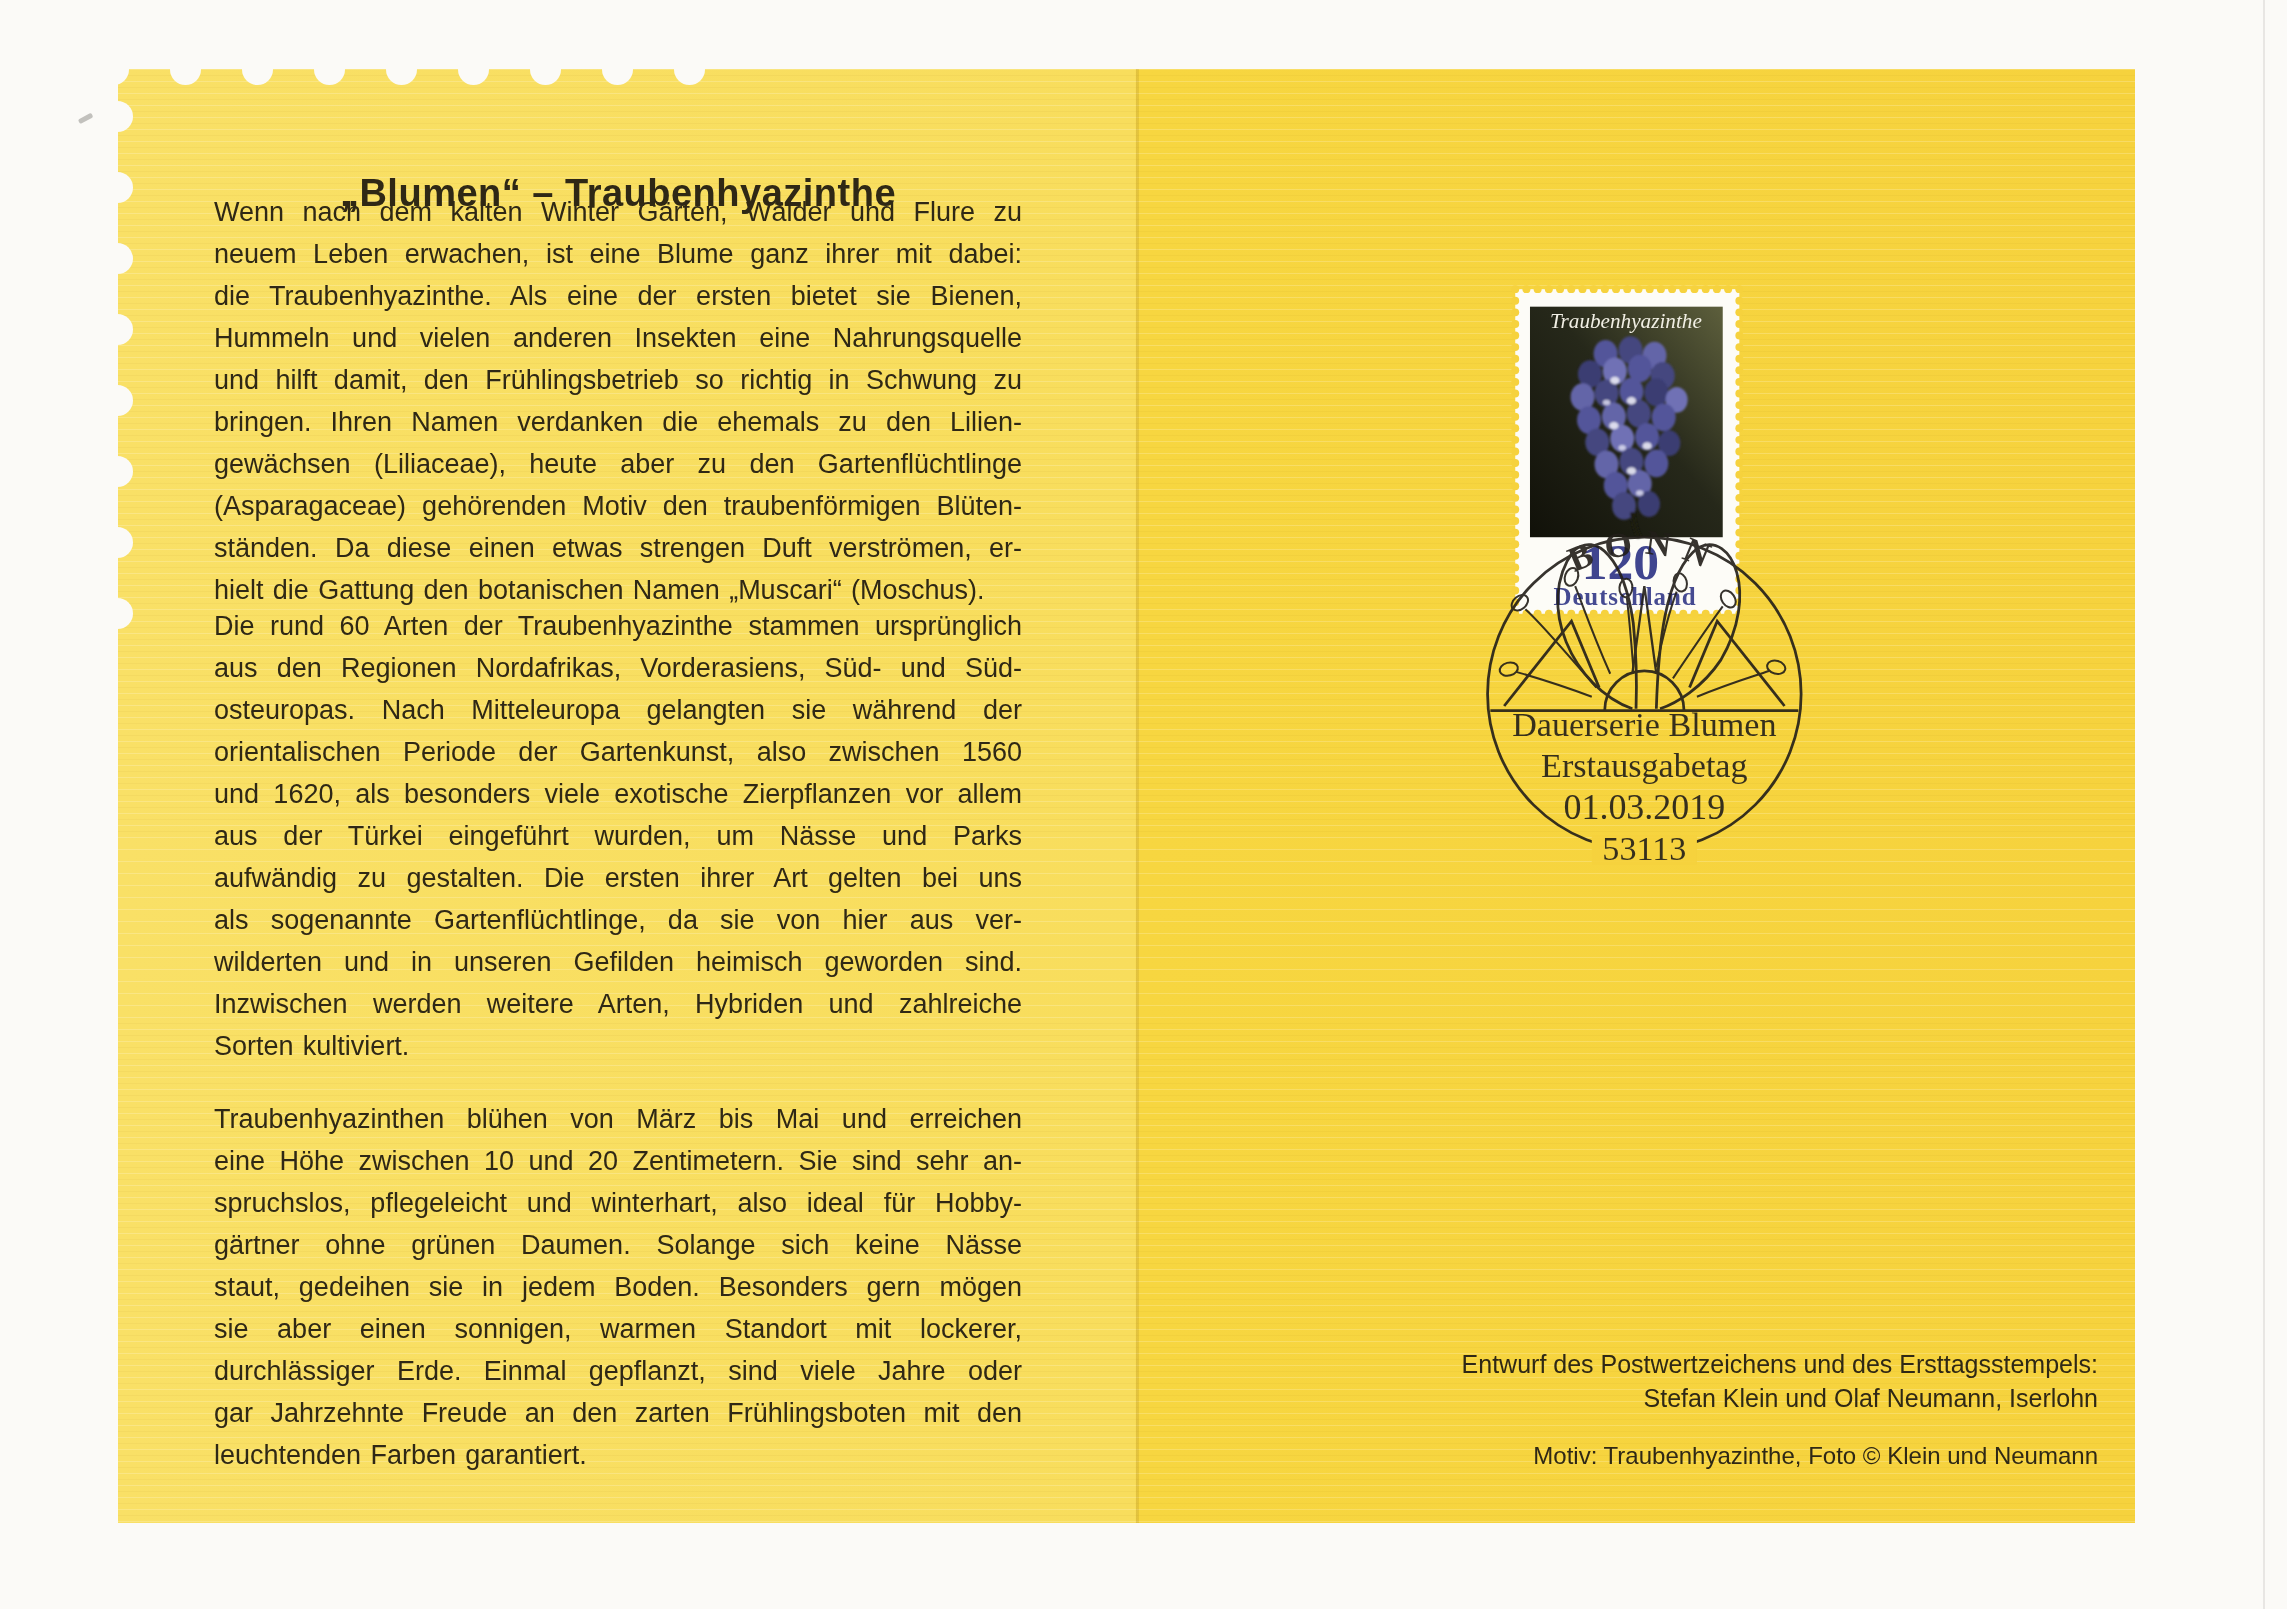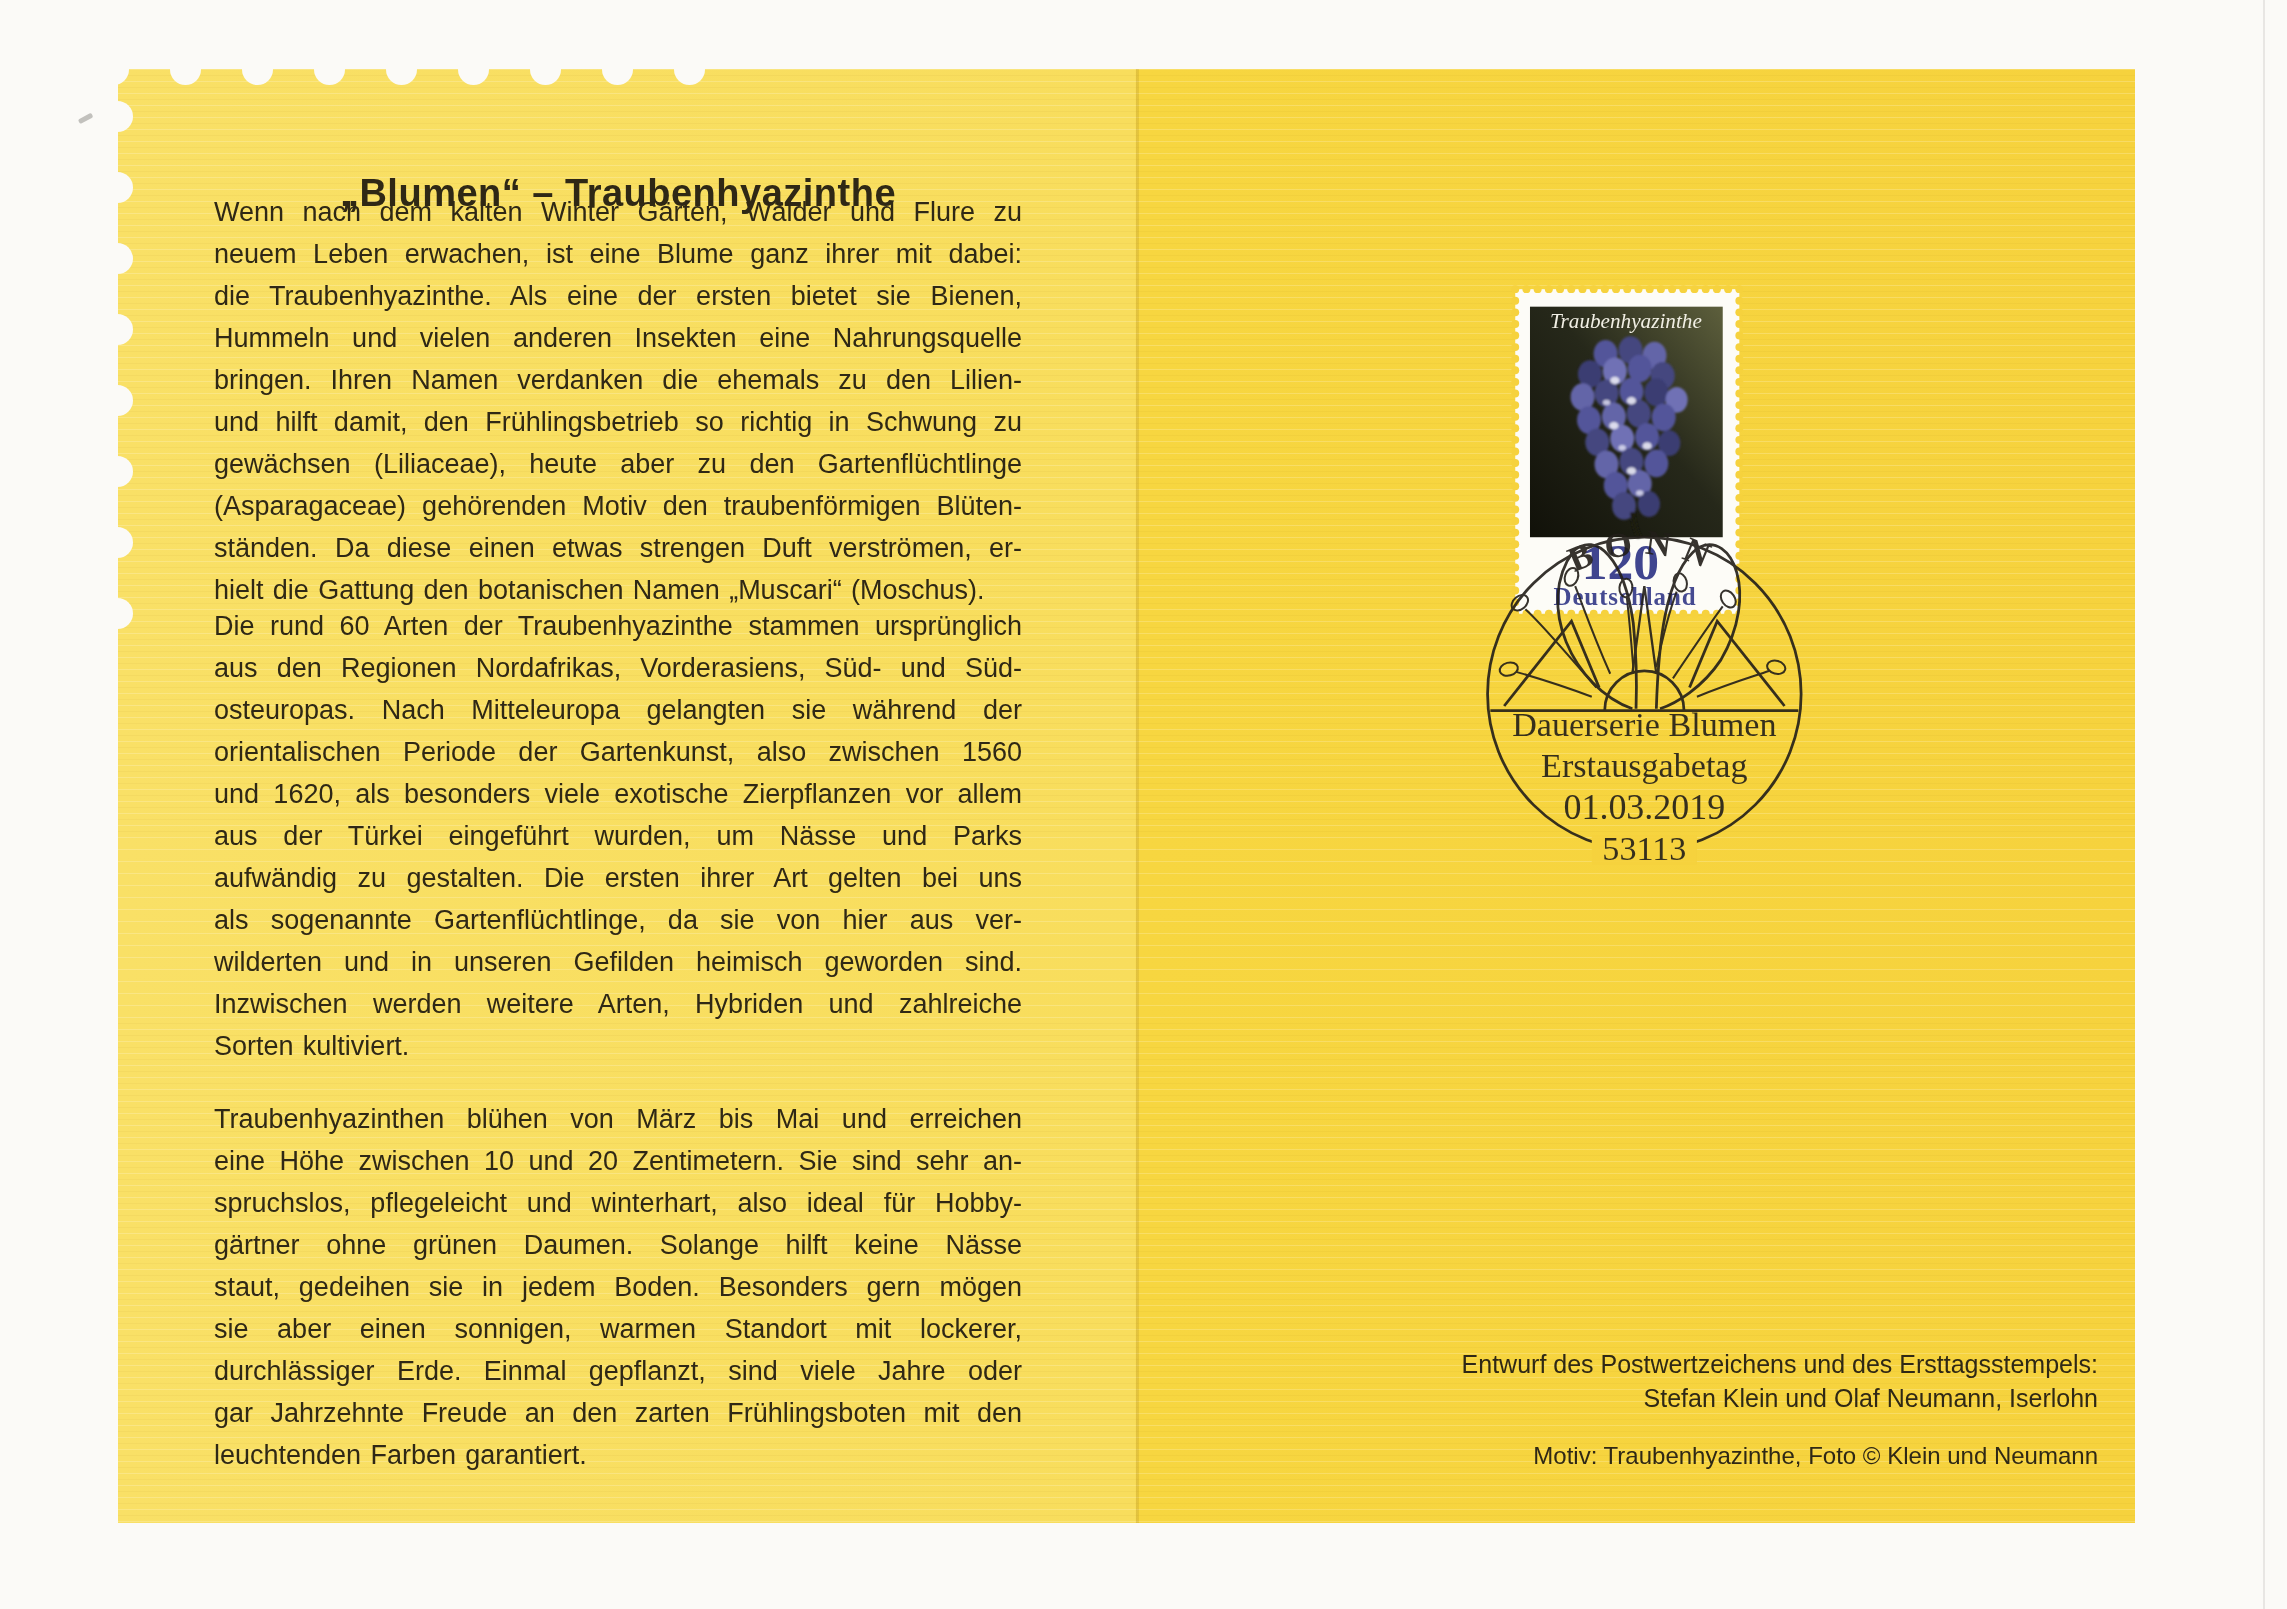--- a/index.html
+++ b/index.html
@@ -44,22 +44,22 @@
     <div class="texture"></div>
     <div class="fold"></div>
 
     <div class="title">„Blumen“ – Traubenhyazinthe</div>
 
     <div class="para para1">
         <div class="line">Wenn nach dem kalten Winter Gärten, Wälder und Flure zu</div>
         <div class="line">neuem Leben erwachen, ist eine Blume ganz ihrer mit dabei:</div>
         <div class="line">die Traubenhyazinthe. Als eine der ersten bietet sie Bienen,</div>
         <div class="line">Hummeln und vielen anderen Insekten eine Nahrungsquelle</div>
+        <div class="line">und hilft damit, den Frühlingsbetrieb so richtig in Schwung zu</div>
         <div class="line">bringen. Ihren Namen verdanken die ehemals zu den Lilien-</div>
-        <div class="line">und hilft damit, den Frühlingsbetrieb so richtig in Schwung zu</div>
         <div class="line">gewächsen (Liliaceae), heute aber zu den Gartenflüchtlinge</div>
         <div class="line">(Asparagaceae) gehörenden Motiv den traubenförmigen Blüten-</div>
         <div class="line">ständen. Da diese einen etwas strengen Duft verströmen, er-</div>
         <div class="line para-end">hielt die Gattung den botanischen Namen „Muscari“ (Moschus).</div>
       </div>
     <div class="para para2">
         <div class="line">Die rund 60 Arten der Traubenhyazinthe stammen ursprünglich</div>
         <div class="line">aus den Regionen Nordafrikas, Vorderasiens, Süd- und Süd-</div>
         <div class="line">osteuropas. Nach Mitteleuropa gelangten sie während der</div>
         <div class="line">orientalischen Periode der Gartenkunst, also zwischen 1560</div>
@@ -68,21 +68,21 @@
         <div class="line">aufwändig zu gestalten. Die ersten ihrer Art gelten bei uns</div>
         <div class="line">als sogenannte Gartenflüchtlinge, da sie von hier aus ver-</div>
         <div class="line">wilderten und in unseren Gefilden heimisch geworden sind.</div>
         <div class="line">Inzwischen werden weitere Arten, Hybriden und zahlreiche</div>
         <div class="line para-end">Sorten kultiviert.</div>
       </div>
     <div class="para para3">
         <div class="line">Traubenhyazinthen blühen von März bis Mai und erreichen</div>
         <div class="line">eine Höhe zwischen 10 und 20 Zentimetern. Sie sind sehr an-</div>
         <div class="line">spruchslos, pflegeleicht und winterhart, also ideal für Hobby-</div>
-        <div class="line">gärtner ohne grünen Daumen. Solange hilft keine Nässe</div>
+        <div class="line">gärtner ohne grünen Daumen. Solange sich keine Nässe</div>
         <div class="line">staut, gedeihen sie in jedem Boden. Besonders gern mögen</div>
         <div class="line">sie aber einen sonnigen, warmen Standort mit lockerer,</div>
         <div class="line">durchlässiger Erde. Einmal gepflanzt, sind viele Jahre oder</div>
         <div class="line">gar Jahrzehnte Freude an den zarten Frühlingsboten mit den</div>
         <div class="line para-end">leuchtenden Farben garantiert.</div>
       </div>
 
     <div class="credits">
       <div>Entwurf des Postwertzeichens und des Ersttagsstempels:</div>
       <div>Stefan Klein und Olaf Neumann, Iserlohn</div>

